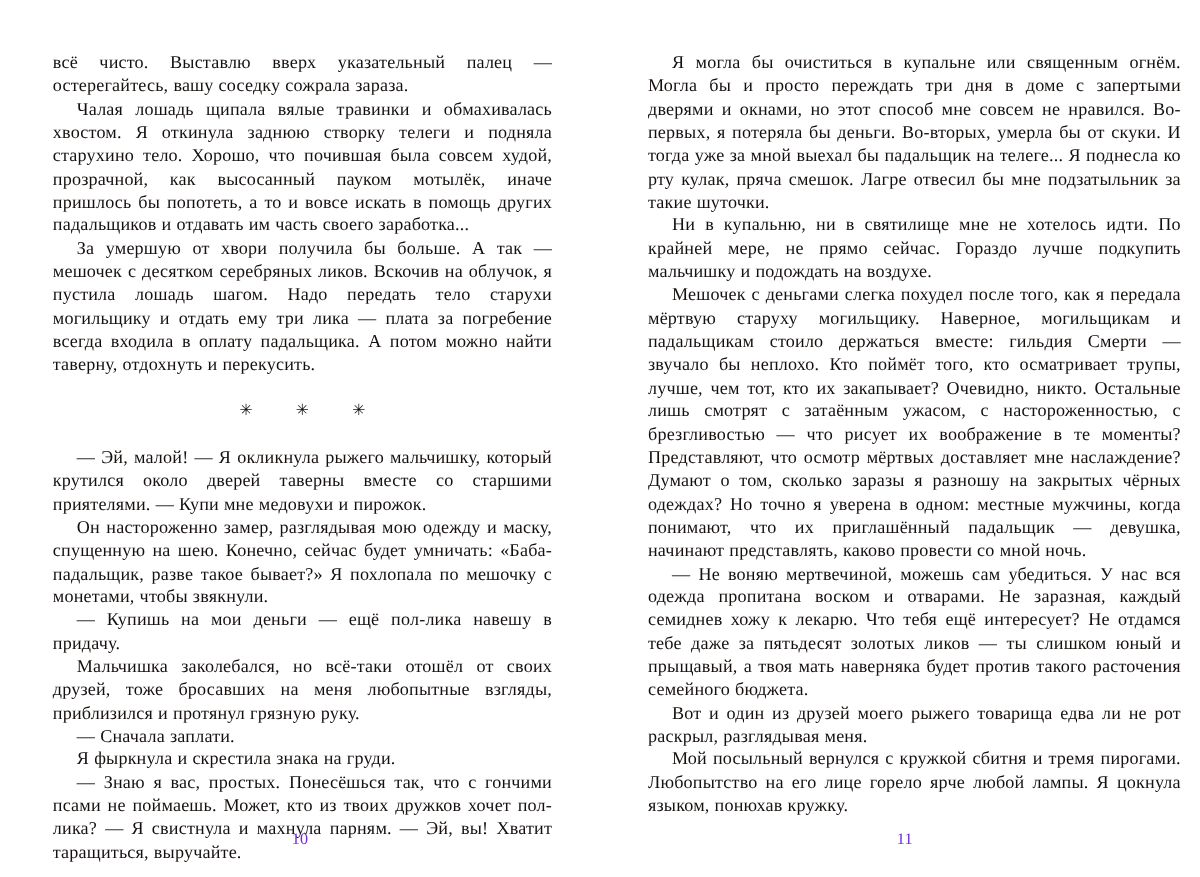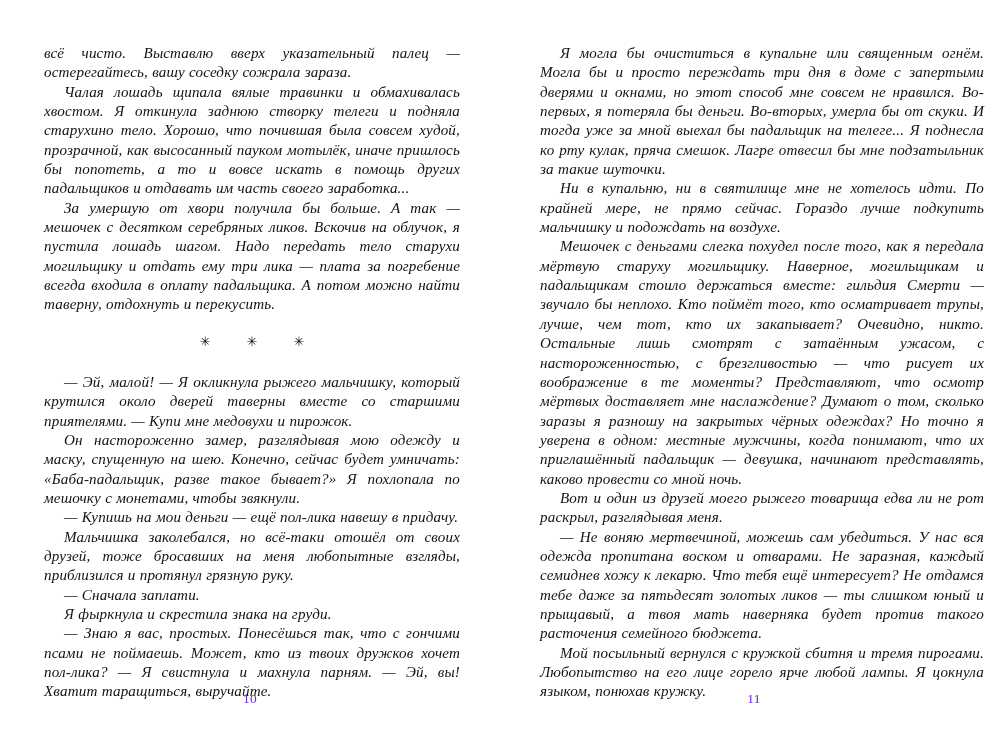--- a/index.html
+++ b/index.html
@@ -48,21 +48,20 @@
     margin: 0;
     text-align: justify;
     text-justify: inter-word;
     font-size: 15.1px;
     line-height: 19.35px;
     text-indent: 20px;
     hyphens: auto;
     -webkit-hyphens: auto;
     letter-spacing: 0.01em;
     word-spacing: 0.02em;
-    font-style: italic;
   }
 
   p.para.noindent {
     text-indent: 0;
   }
 
   
   p.para:last-child {
     text-align-last: left;
   }
@@ -123,20 +122,20 @@
         <p class="para">— Знаю я вас, простых. Понесёшься так, что с гончими псами не поймаешь. Может, кто из твоих дружков хочет пол-лика? — Я свистнула и махнула парням. — Эй, вы! Хватит таращиться, выручайте.</p>
       </div>
     <div class="folio">10</div>
   </div>
 
   <div class="page page-right">
     <div class="textblock">
         <p class="para">Я могла бы очиститься в купальне или священным огнём. Могла бы и просто переждать три дня в доме с запертыми дверями и окнами, но этот способ мне совсем не нравился. Во-первых, я потеряла бы деньги. Во-вторых, умерла бы от скуки. И тогда уже за мной выехал бы падальщик на телеге... Я поднесла ко рту кулак, пряча смешок. Лагре отвесил бы мне подзатыльник за такие шуточки.</p>
         <p class="para">Ни в купальню, ни в святилище мне не хотелось идти. По крайней мере, не прямо сейчас. Гораздо лучше подкупить мальчишку и подождать на воздухе.</p>
         <p class="para">Мешочек с деньгами слегка похудел после того, как я передала мёртвую старуху могильщику. Наверное, могильщикам и падальщикам стоило держаться вместе: гильдия Смерти — звучало бы неплохо. Кто поймёт того, кто осматривает трупы, лучше, чем тот, кто их закапывает? Очевидно, никто. Остальные лишь смотрят с затаённым ужасом, с настороженностью, с брезгливостью — что рисует их воображение в те моменты? Представляют, что осмотр мёртвых доставляет мне наслаждение? Думают о том, сколько заразы я разношу на закрытых чёрных одеждах? Но точно я уверена в одном: местные мужчины, когда понимают, что их приглашённый падальщик — девушка, начинают представлять, каково провести со мной ночь.</p>
+        <p class="para">— Не воняю мертвечиной, можешь сам убедиться. У нас вся одежда пропитана воском и отварами. Не заразная, каждый семиднев хожу к лекарю. Что тебя ещё интересует? Не отдамся тебе даже за пятьдесят золотых ликов — ты слишком юный и прыщавый, а твоя мать наверняка будет против такого расточения семейного бюджета.</p>
         <p class="para">Вот и один из друзей моего рыжего товарища едва ли не рот раскрыл, разглядывая меня.</p>
-        <p class="para">— Не воняю мертвечиной, можешь сам убедиться. У нас вся одежда пропитана воском и отварами. Не заразная, каждый семиднев хожу к лекарю. Что тебя ещё интересует? Не отдамся тебе даже за пятьдесят золотых ликов — ты слишком юный и прыщавый, а твоя мать наверняка будет против такого расточения семейного бюджета.</p>
         <p class="para">Мой посыльный вернулся с кружкой сбитня и тремя пирогами. Любопытство на его лице горело ярче любой лампы. Я цокнула языком, понюхав кружку.</p>
       </div>
     <div class="folio">11</div>
   </div>
 
 </div>
 
 </body></html>

